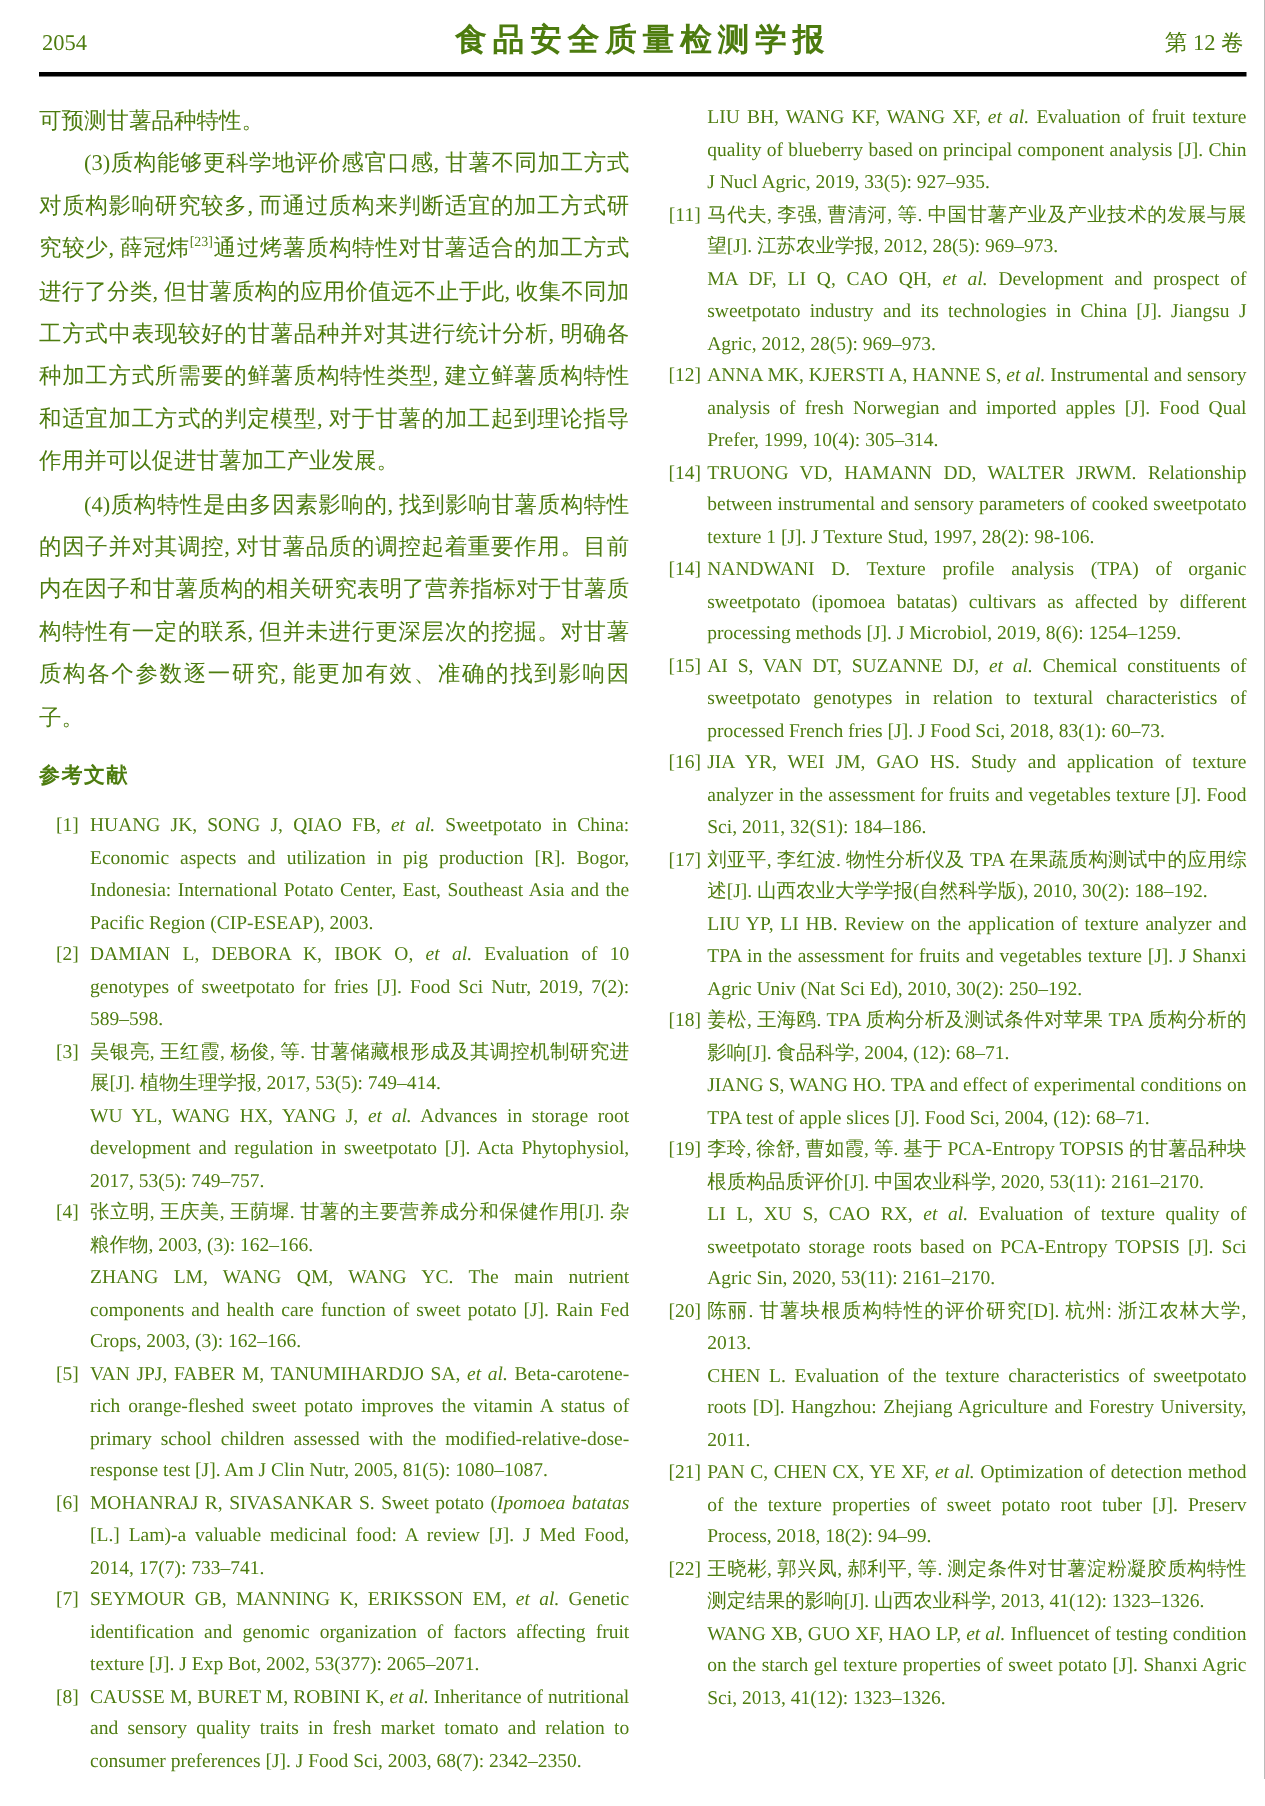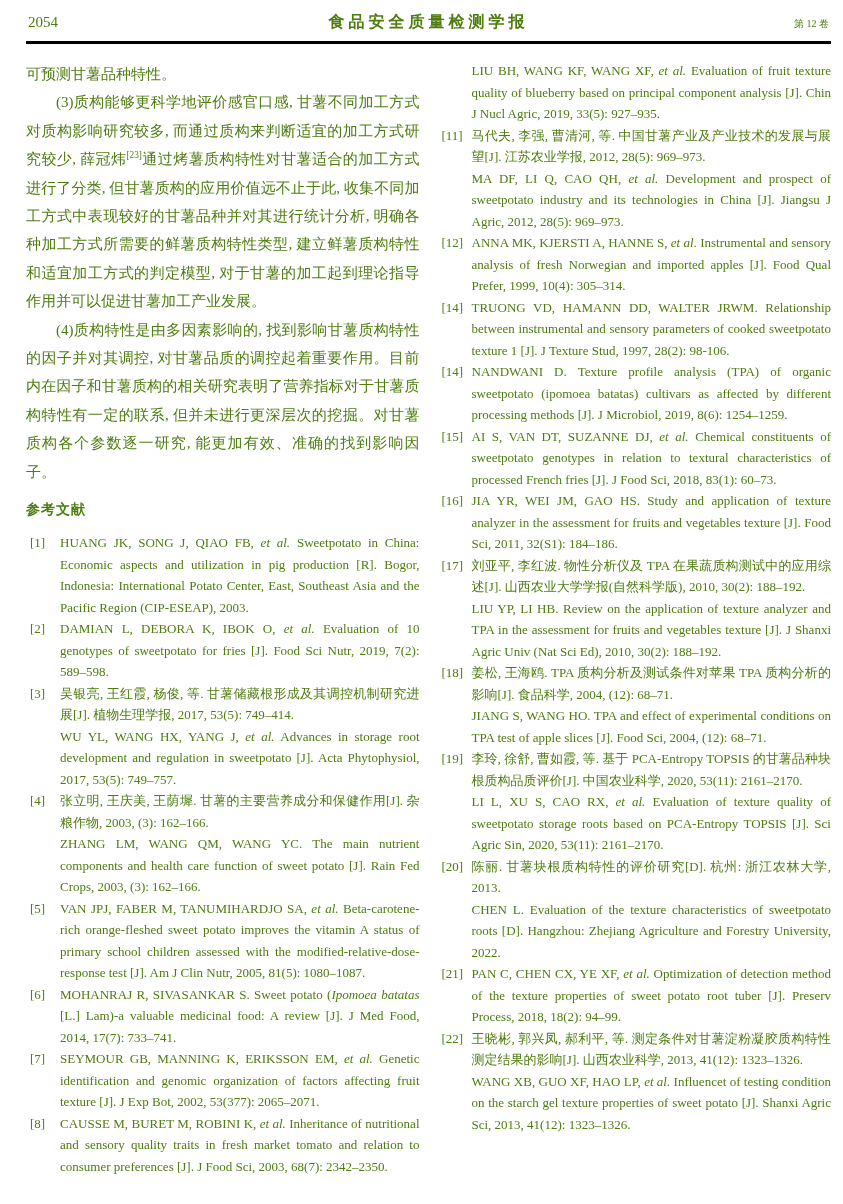--- a/index.html
+++ b/index.html
@@ -22,28 +22,28 @@
     border-bottom: 3.5px solid #000;
     padding: 2px 2px 8px 2px;
   }
   .page-num {
     font-size: 15px;
     width: 120px;
   }
   .journal-title {
     flex: 1;
     text-align: center;
-    font-size: 16px;
+    font-size: 21px;
     letter-spacing: 4px;
     font-weight: 600;
   }
   .volume {
     width: 120px;
     text-align: right;
-    font-size: 10px;
+    font-size: 15px;
   }
   .columns {
     display: flex;
     gap: 18px;
     margin-top: 16px;
   }
   .col {
     flex: 1;
     min-width: 0;
   }
@@ -69,20 +69,21 @@
   }
   .ref {
     display: flex;
     align-items: flex-start;
   }
   .ref-num {
     flex: 0 0 30px;
     margin-left: 4px;
     font-size: 13px;
     line-height: 21.5px;
+    text-align: center;
   }
   .ref-body {
     flex: 1;
     min-width: 0;
   }
   .ref-part {
     font-size: 13px;
     line-height: 21.5px;
     text-align: justify;
   }
@@ -204,42 +205,42 @@
           <div class="ref">
             <span class="ref-num">[16]</span>
             <span class="ref-body">
               <div class="ref-part">JIA YR, WEI JM, GAO HS. Study and application of texture analyzer in the assessment for fruits and vegetables texture [J]. Food Sci, 2011, 32(S1): 184–186.</div>
             </span>
           </div>
           <div class="ref">
             <span class="ref-num">[17]</span>
             <span class="ref-body">
               <div class="ref-part">刘亚平, 李红波. 物性分析仪及 TPA 在果蔬质构测试中的应用综述[J]. 山西农业大学学报(自然科学版), 2010, 30(2): 188–192.</div>
-              <div class="ref-part">LIU YP, LI HB. Review on the application of texture analyzer and TPA in the assessment for fruits and vegetables texture [J]. J Shanxi Agric Univ (Nat Sci Ed), 2010, 30(2): 188–192.</div>
+              <div class="ref-part">LIU YP, LI HB. Review on the application of texture analyzer and TPA in the assessment for fruits and vegetables texture [J]. J Shanxi Agric Univ (Nat Sci Ed), 2010, 30(2): 250–192.</div>
             </span>
           </div>
           <div class="ref">
             <span class="ref-num">[18]</span>
             <span class="ref-body">
               <div class="ref-part">姜松, 王海鸥. TPA 质构分析及测试条件对苹果 TPA 质构分析的影响[J]. 食品科学, 2004, (12): 68–71.</div>
               <div class="ref-part">JIANG S, WANG HO. TPA and effect of experimental conditions on TPA test of apple slices [J]. Food Sci, 2004, (12): 68–71.</div>
             </span>
           </div>
           <div class="ref">
             <span class="ref-num">[19]</span>
             <span class="ref-body">
               <div class="ref-part">李玲, 徐舒, 曹如霞, 等. 基于 PCA-Entropy TOPSIS 的甘薯品种块根质构品质评价[J]. 中国农业科学, 2020, 53(11): 2161–2170.</div>
               <div class="ref-part">LI L, XU S, CAO RX, <i>et al.</i> Evaluation of texture quality of sweetpotato storage roots based on PCA-Entropy TOPSIS [J]. Sci Agric Sin, 2020, 53(11): 2161–2170.</div>
             </span>
           </div>
           <div class="ref">
             <span class="ref-num">[20]</span>
             <span class="ref-body">
               <div class="ref-part">陈丽. 甘薯块根质构特性的评价研究[D]. 杭州: 浙江农林大学, 2013.</div>
-              <div class="ref-part">CHEN L. Evaluation of the texture characteristics of sweetpotato roots [D]. Hangzhou: Zhejiang Agriculture and Forestry University, 2022.</div>
+              <div class="ref-part">CHEN L. Evaluation of the texture characteristics of sweetpotato roots [D]. Hangzhou: Zhejiang Agriculture and Forestry University, 2011.</div>
             </span>
           </div>
           <div class="ref">
             <span class="ref-num">[21]</span>
             <span class="ref-body">
               <div class="ref-part">PAN C, CHEN CX, YE XF, <i>et al.</i> Optimization of detection method of the texture properties of sweet potato root tuber [J]. Preserv Process, 2018, 18(2): 94–99.</div>
             </span>
           </div>
           <div class="ref">
             <span class="ref-num">[22]</span>

